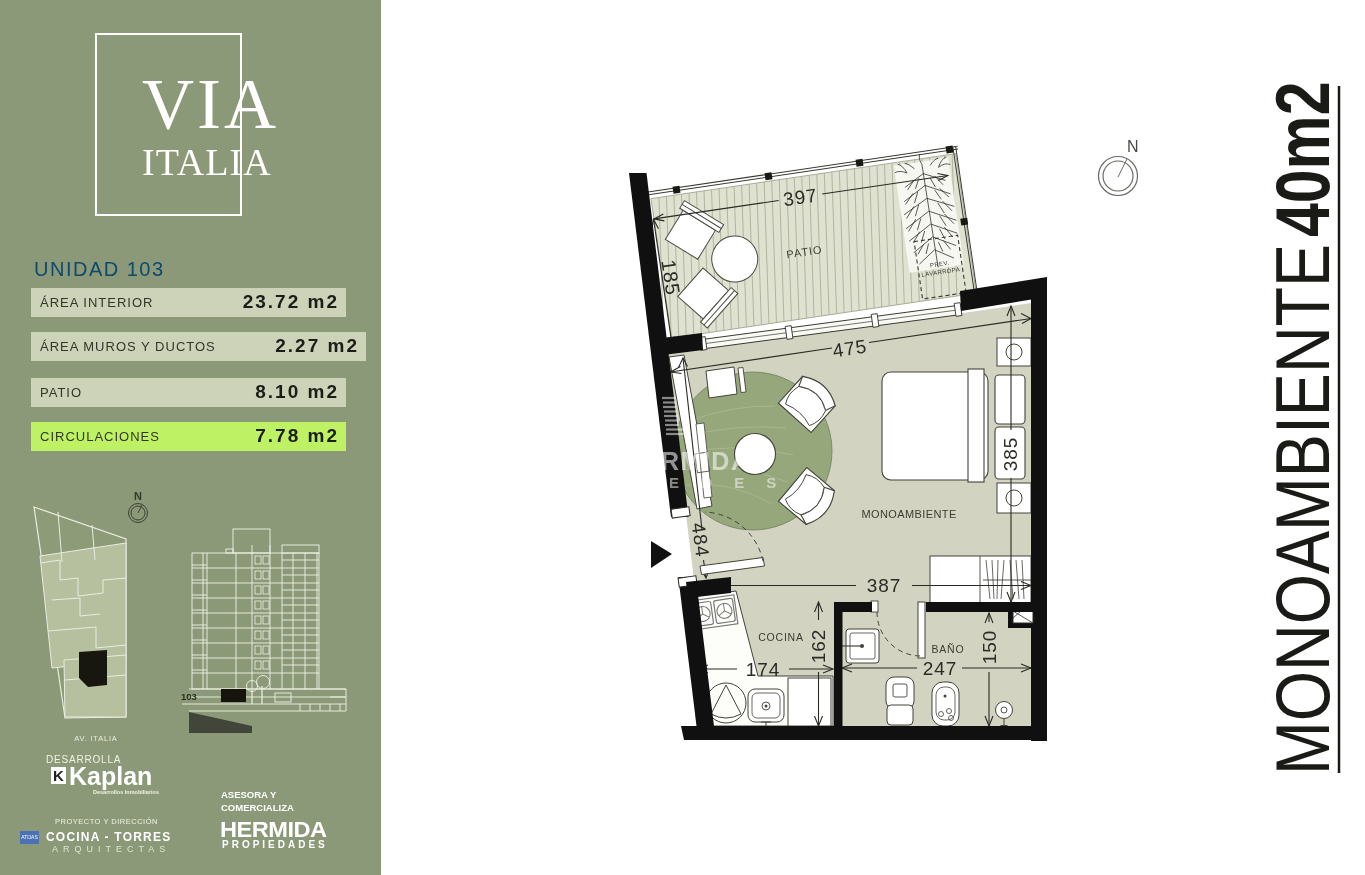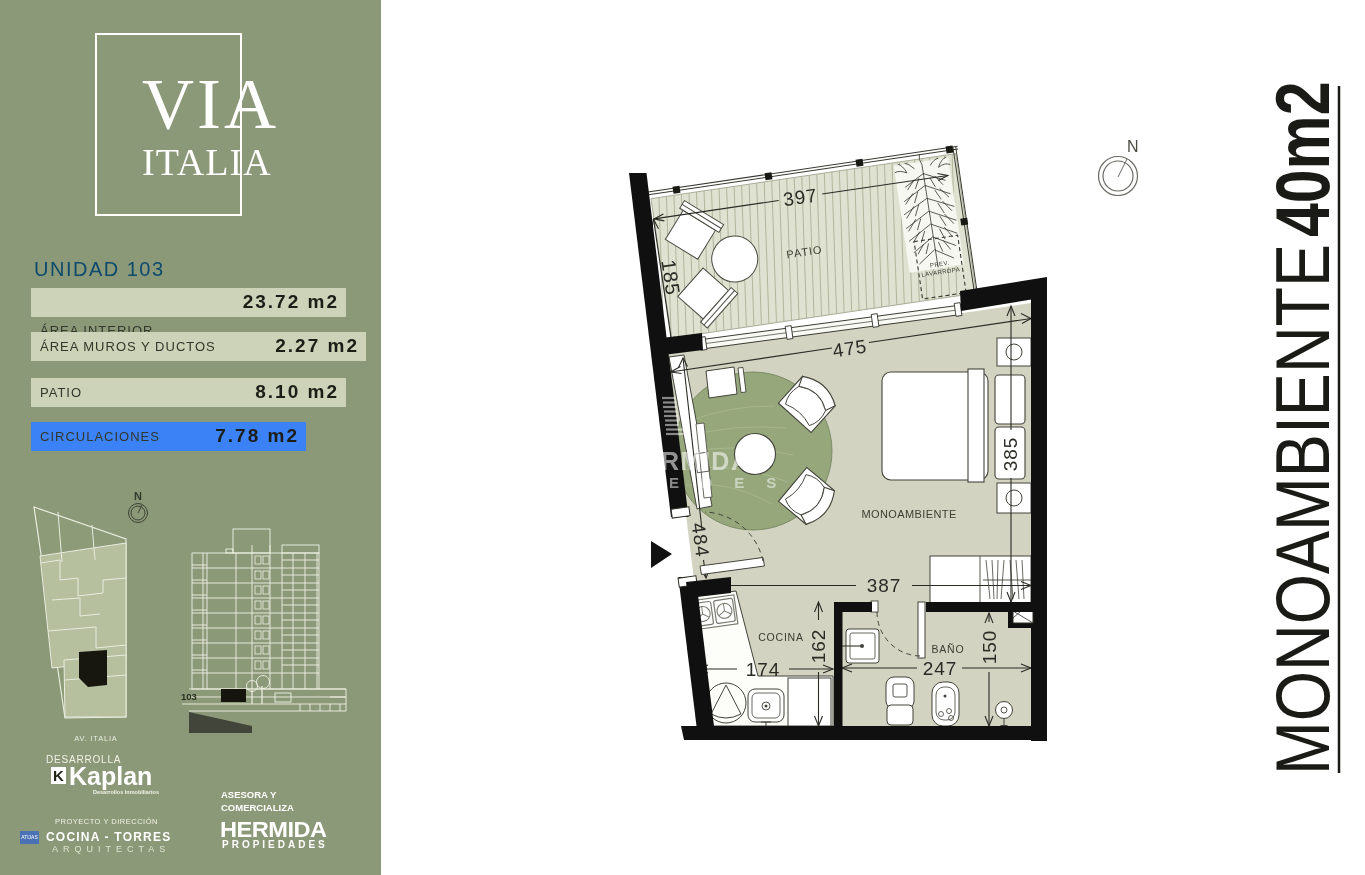--- a/index.html
+++ b/index.html
@@ -14,35 +14,35 @@
 <div class="abs" style="left:0;top:0;width:381px;height:875px;background:#8c9978;"></div>
 
 <div class="abs" style="left:95px;top:33px;width:147px;height:183px;border:2px solid #fff;box-sizing:border-box;text-align:center;color:#fff;font-family:'Liberation Serif',serif;padding-left:45px;">
   <div style="margin-top:41px;font-size:72px;line-height:56px;letter-spacing:3px;">VIA</div>
   <div style="margin-top:13px;font-size:38px;line-height:34px;letter-spacing:1px;">ITALIA</div>
 </div>
 
 <div class="abs" style="left:34px;top:258px;font-size:20px;font-weight:normal;letter-spacing:1.5px;color:#0c4a6e;">UNIDAD 103</div>
 
 <div class="abs" style="left:31px;top:288px;width:315px;height:29px;background:#cdd3b8;">
-  <span class="abs" style="left:9px;top:7px;font-size:13px;letter-spacing:1px;color:#33362a;margin-top:28px;">ÁREA INTERIOR</span>
+  <span class="abs" style="left:9px;top:7px;font-size:13px;letter-spacing:1px;color:#33362a;">ÁREA INTERIOR</span>
   <span class="abs" style="right:7px;top:3px;font-size:19px;font-weight:bold;letter-spacing:2px;color:#1d1d18;">23.72 m2</span>
 </div>
 
 <div class="abs" style="left:31px;top:332px;width:315px;height:29px;background:#cdd3b8;padding-left:20px;">
   <span class="abs" style="left:9px;top:7px;font-size:13px;letter-spacing:1px;color:#33362a;">ÁREA MUROS Y DUCTOS</span>
   <span class="abs" style="right:7px;top:3px;font-size:19px;font-weight:bold;letter-spacing:2px;color:#1d1d18;">2.27 m2</span>
 </div>
 
 <div class="abs" style="left:31px;top:378px;width:315px;height:29px;background:#cdd3b8;">
   <span class="abs" style="left:9px;top:7px;font-size:13px;letter-spacing:1px;color:#33362a;">PATIO</span>
   <span class="abs" style="right:7px;top:3px;font-size:19px;font-weight:bold;letter-spacing:2px;color:#1d1d18;">8.10 m2</span>
 </div>
 
-<div class="abs" style="left:31px;top:422px;width:275px;height:29px;background:#3b82f6;">
+<div class="abs" style="left:31px;top:422px;width:315px;height:29px;background:#bef264;">
   <span class="abs" style="left:9px;top:7px;font-size:13px;letter-spacing:1px;color:#33362a;">CIRCULACIONES</span>
   <span class="abs" style="right:7px;top:3px;font-size:19px;font-weight:bold;letter-spacing:2px;color:#1d1d18;">7.78 m2</span>
 </div>
 
 <svg class="abs" style="left:0;top:0;" width="381" height="875" viewBox="0 0 381 875">
 
   <g stroke="#3c4234" fill="none" stroke-width="1">
     <circle cx="138" cy="513" r="9.5"></circle>
     <circle cx="138" cy="513" r="7"></circle>
     <line x1="138" y1="513" x2="142" y2="505"></line>

